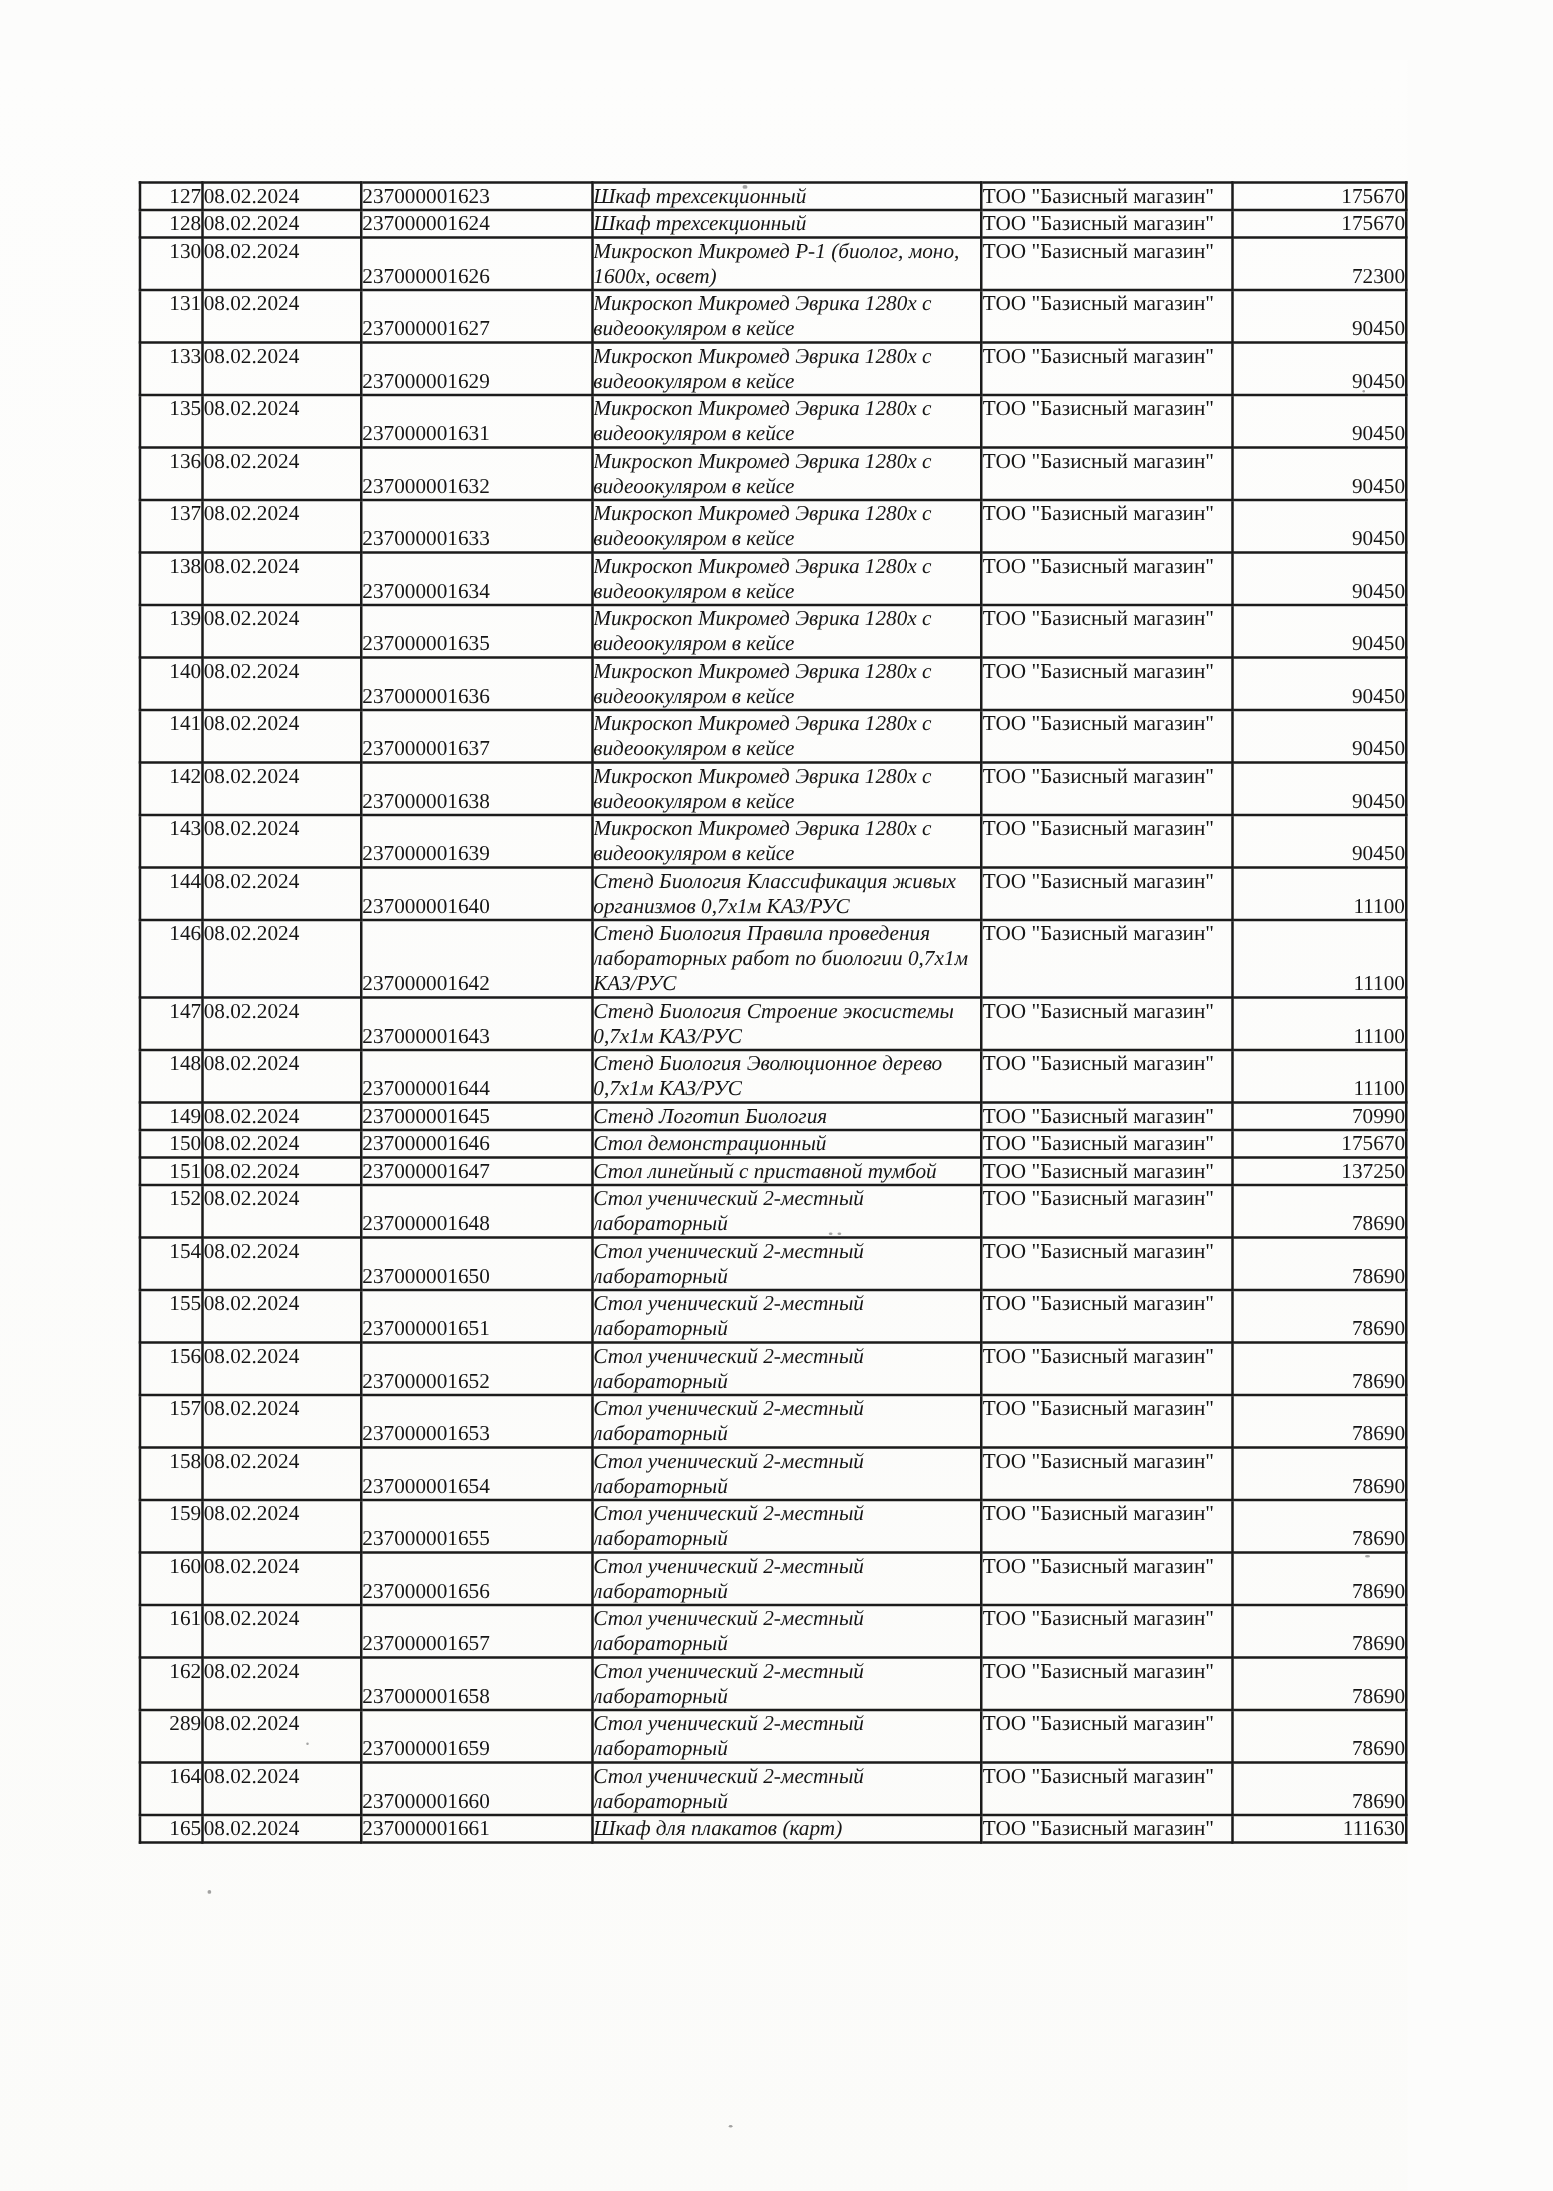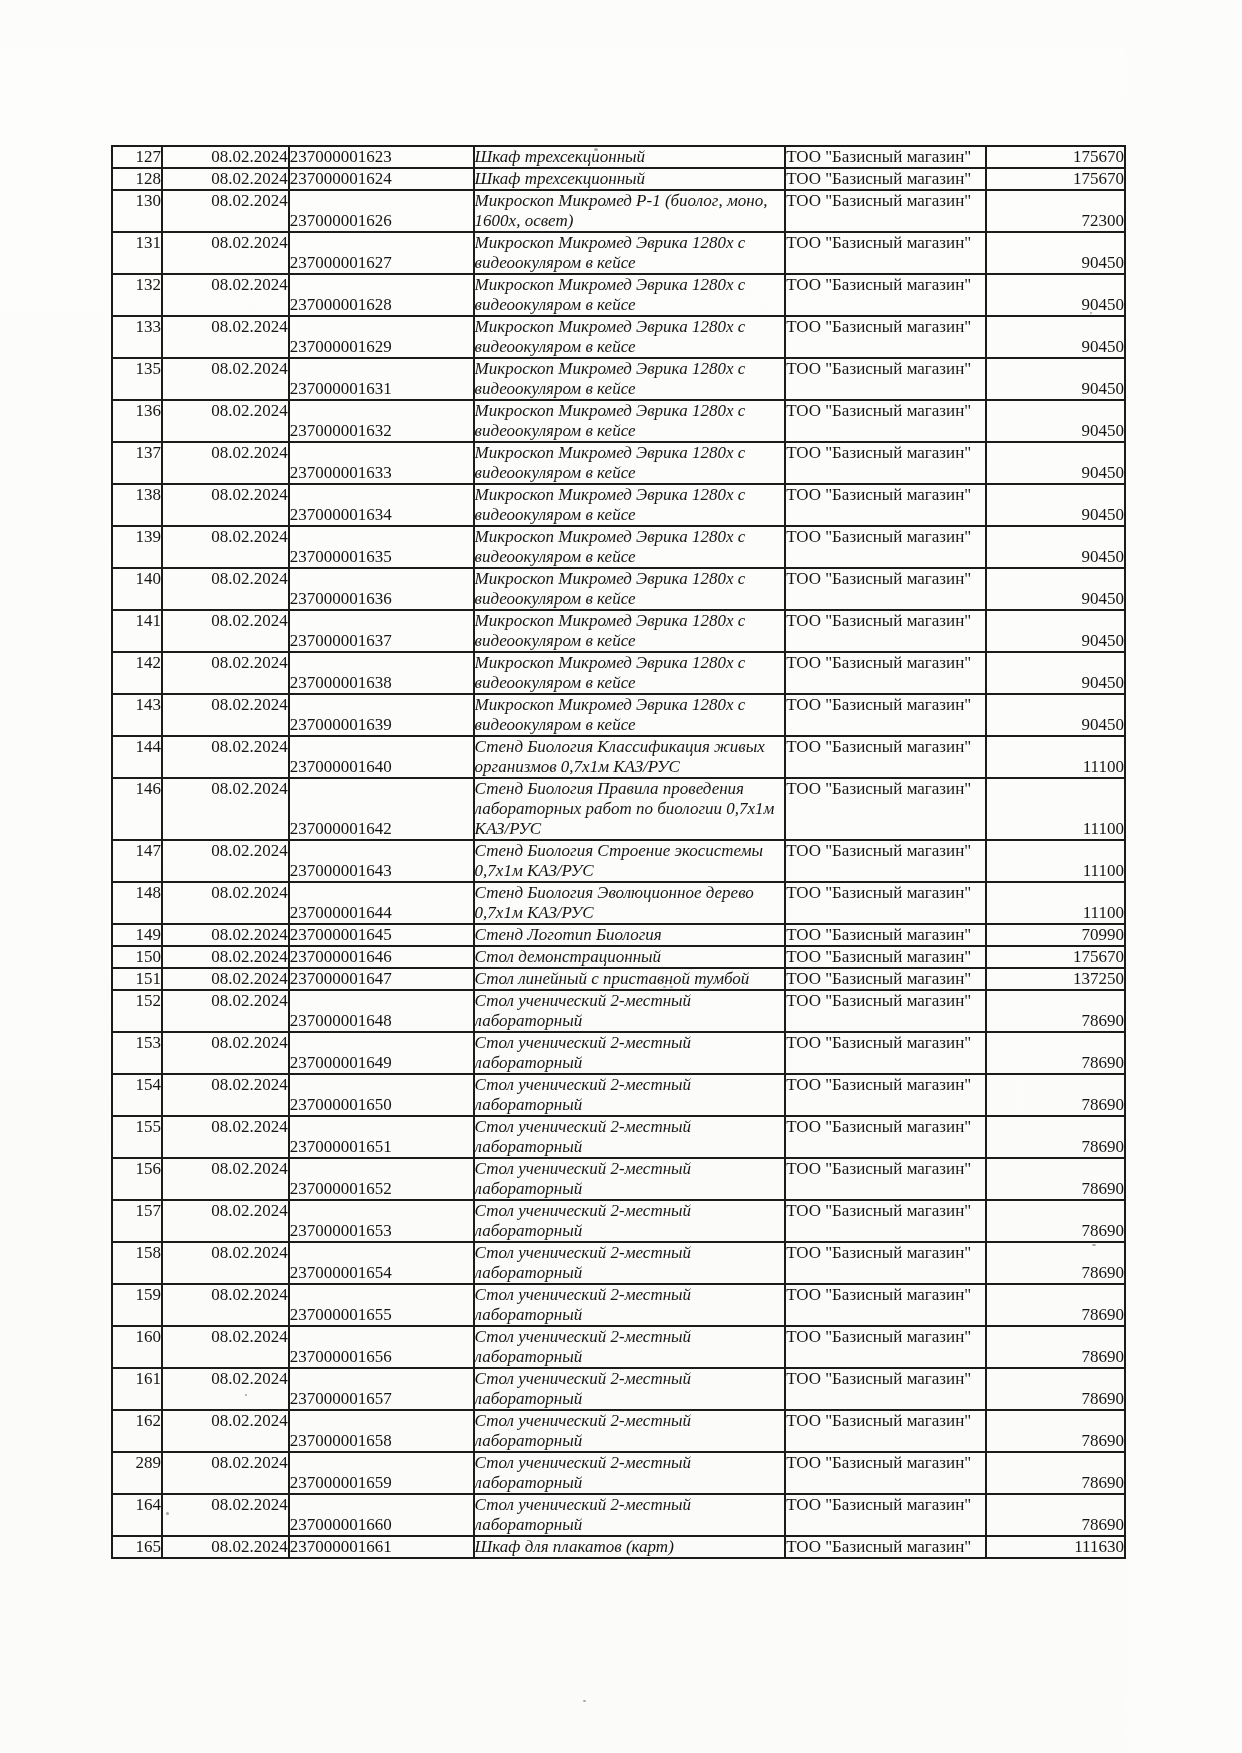--- a/index.html
+++ b/index.html
@@ -42,21 +42,21 @@
   col.c-supplier { width: 201px; }
   col.c-price    { width: 139px; }
   
   td.c-no {
     text-align: right;
     vertical-align: top;
     padding-right: 10px;
     white-space: nowrap;
   }
   td.c-date {
-    text-align: right;
+    text-align: left;
     vertical-align: top;
     padding-right: 6px;
     white-space: nowrap;
   }
   td.c-inv {
     text-align: left;
     vertical-align: bottom;
     padding-bottom: 1px;
     white-space: nowrap;
   }
@@ -133,28 +133,20 @@
         </tr>
         <tr class="r2">
           <td class="c-no">131</td>
           <td class="c-date">08.02.2024</td>
           <td class="c-inv">237000001627</td>
           <td class="c-desc">Микроскоп Микромед Эврика 1280х с видеоокуляром в кейсе</td>
           <td class="c-supplier">ТОО "Базисный магазин"</td>
           <td class="c-price">90450</td>
         </tr>
         <tr class="r2">
-          <td class="c-no">132</td>
-          <td class="c-date">08.02.2024</td>
-          <td class="c-inv">237000001628</td>
-          <td class="c-desc">Микроскоп Микромед Эврика 1280х с видеоокуляром в кейсе</td>
-          <td class="c-supplier">ТОО "Базисный магазин"</td>
-          <td class="c-price">90450</td>
-        </tr>
-        <tr class="r2">
           <td class="c-no">133</td>
           <td class="c-date">08.02.2024</td>
           <td class="c-inv">237000001629</td>
           <td class="c-desc">Микроскоп Микромед Эврика 1280х с видеоокуляром в кейсе</td>
           <td class="c-supplier">ТОО "Базисный магазин"</td>
           <td class="c-price">90450</td>
         </tr>
         <tr class="r2">
           <td class="c-no">135</td>
           <td class="c-date">08.02.2024</td>
@@ -280,28 +272,20 @@
           <td class="c-date">08.02.2024</td>
           <td class="c-inv">237000001647</td>
           <td class="c-desc">Стол линейный с приставной тумбой</td>
           <td class="c-supplier">ТОО "Базисный магазин"</td>
           <td class="c-price">137250</td>
         </tr>
         <tr class="r2">
           <td class="c-no">152</td>
           <td class="c-date">08.02.2024</td>
           <td class="c-inv">237000001648</td>
-          <td class="c-desc">Стол ученический 2-местный лабораторный</td>
-          <td class="c-supplier">ТОО "Базисный магазин"</td>
-          <td class="c-price">78690</td>
-        </tr>
-        <tr class="r2">
-          <td class="c-no">153</td>
-          <td class="c-date">08.02.2024</td>
-          <td class="c-inv">237000001649</td>
           <td class="c-desc">Стол ученический 2-местный лабораторный</td>
           <td class="c-supplier">ТОО "Базисный магазин"</td>
           <td class="c-price">78690</td>
         </tr>
         <tr class="r2">
           <td class="c-no">154</td>
           <td class="c-date">08.02.2024</td>
           <td class="c-inv">237000001650</td>
           <td class="c-desc">Стол ученический 2-местный лабораторный</td>
           <td class="c-supplier">ТОО "Базисный магазин"</td>

